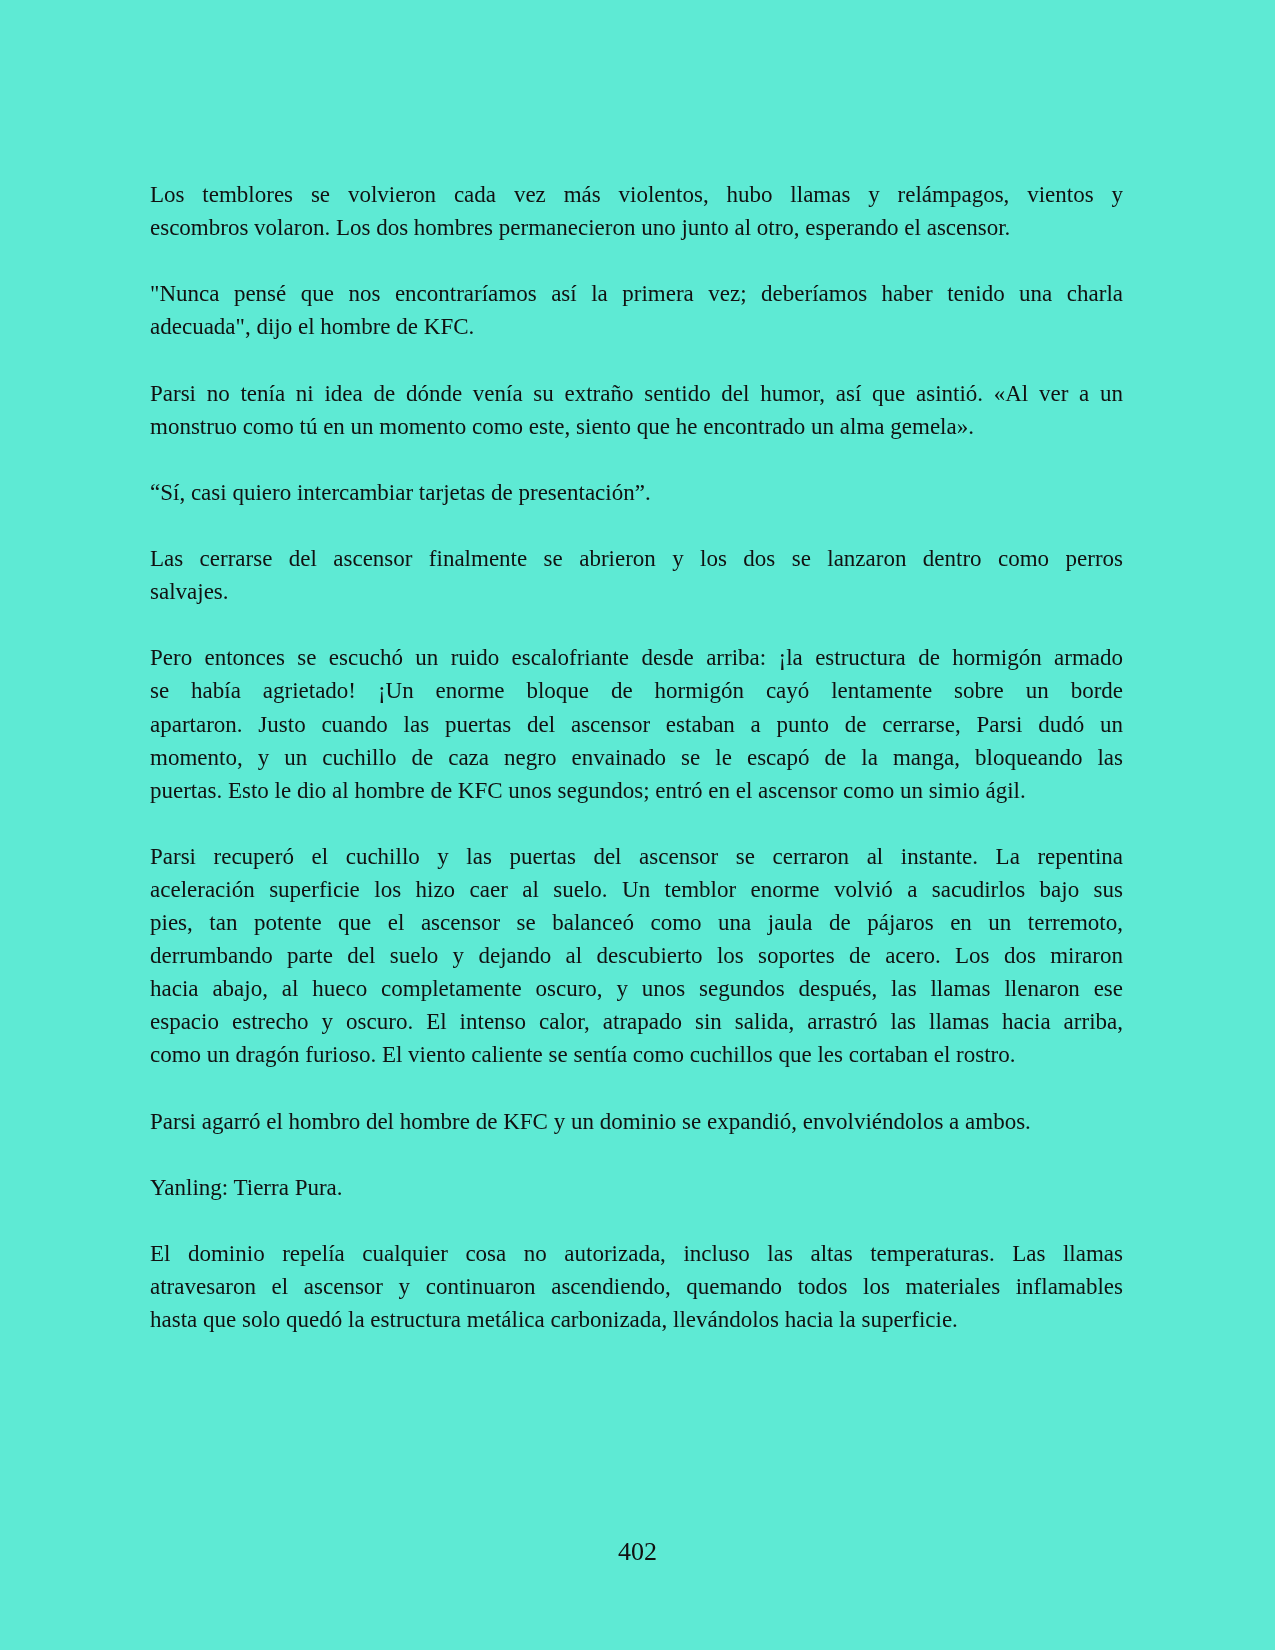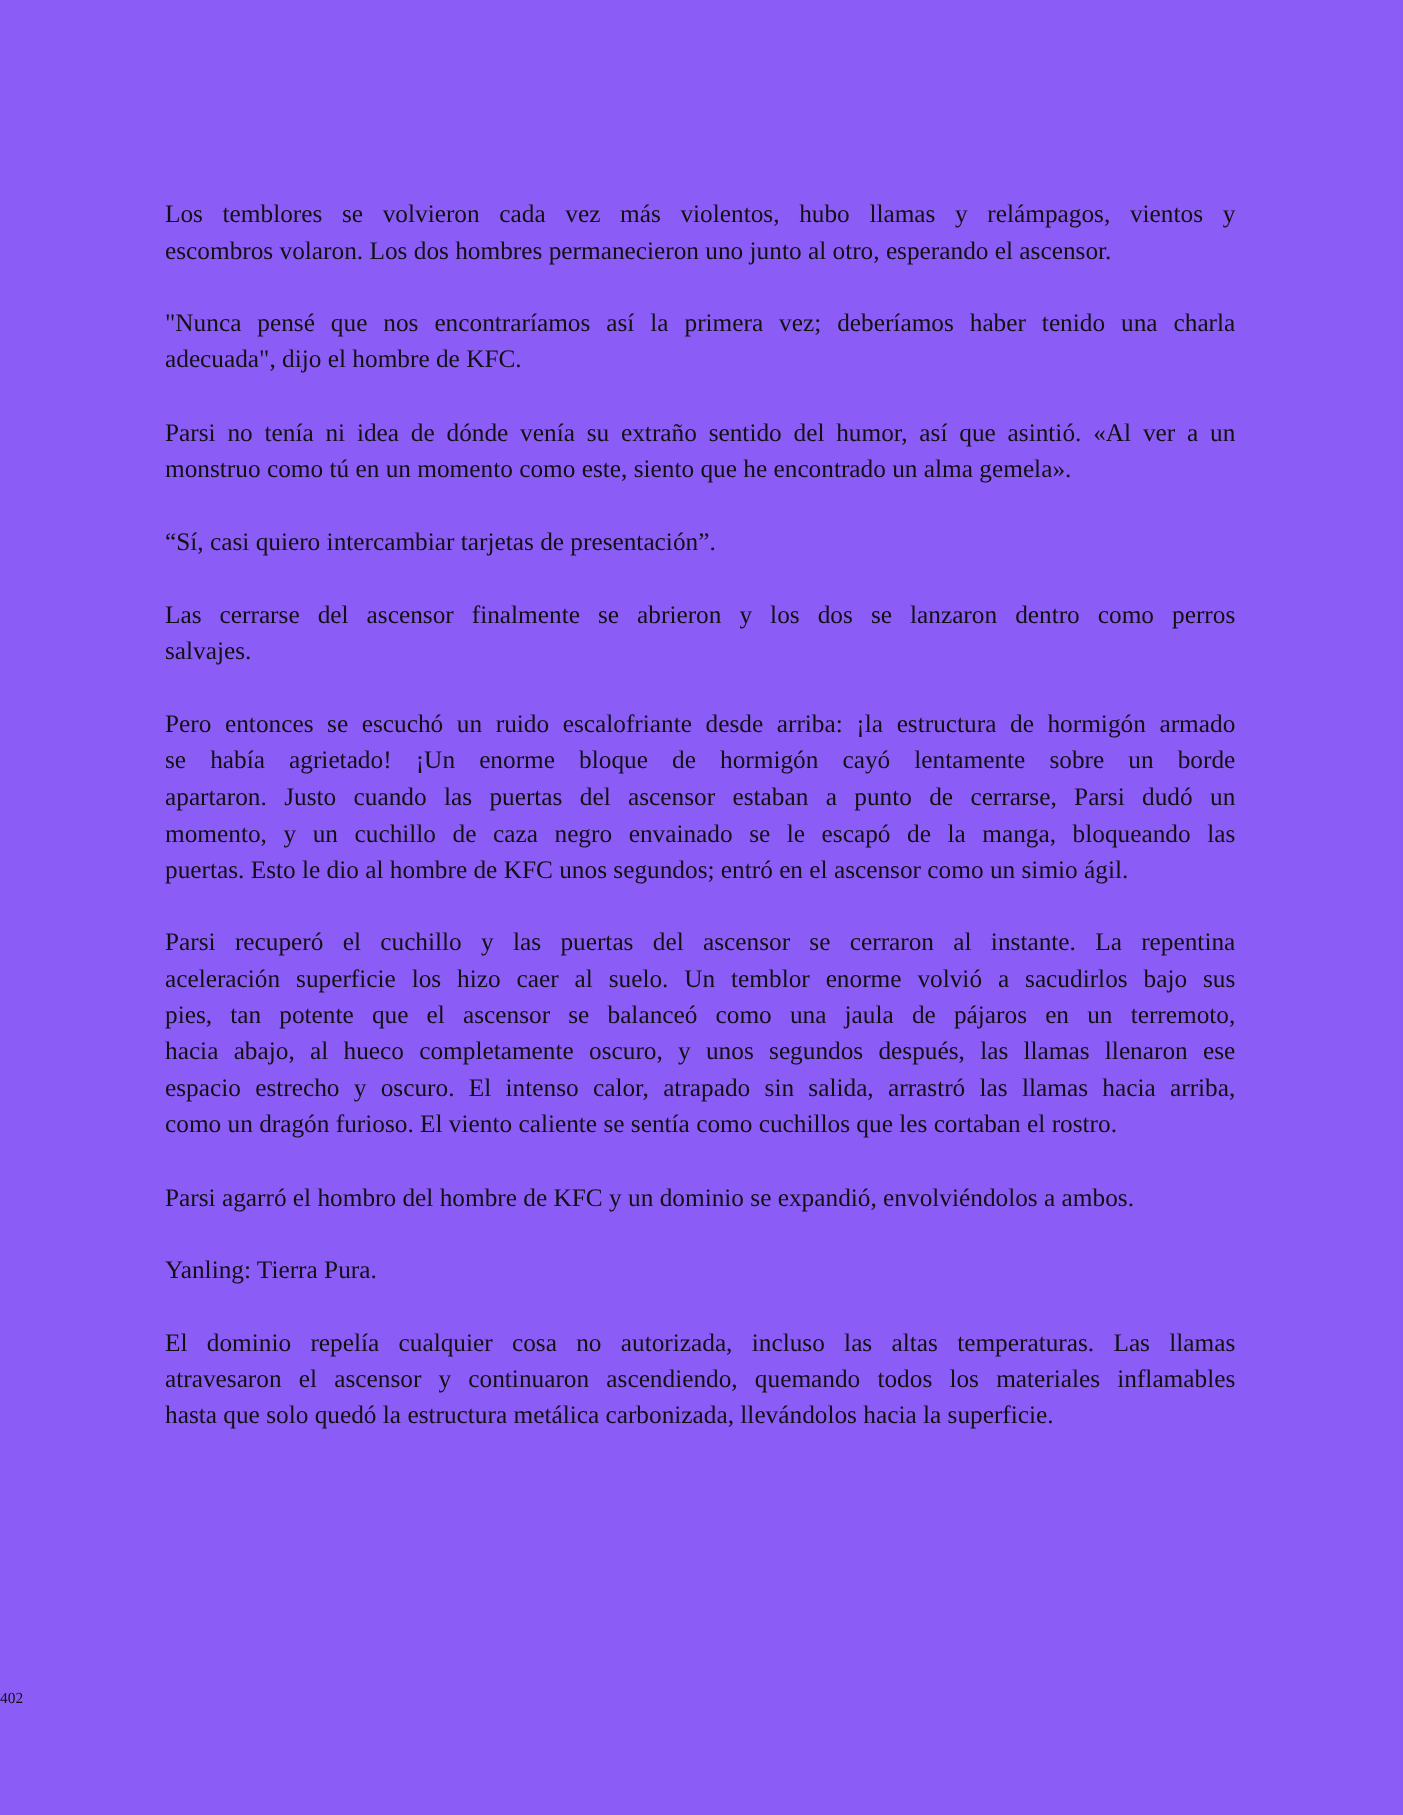--- a/index.html
+++ b/index.html
@@ -1,34 +1,34 @@
 <!DOCTYPE html>
 <html><head>
   <meta charset="utf-8">
   <style>
     html, body { margin: 0; padding: 0; background: #ffffff; }
     body { width: 1275px; height: 1650px; position: relative; overflow: hidden; }
     .page {
       position: absolute; left: 0; top: 0; width: 1275px; height: 1650px;
-      background: #8b5cf6; color: #111111;
+      background: #5eead4; color: #111111;
       font-family: "Liberation Serif", "DejaVu Serif", serif;
     }
     .body-text {
       position: absolute; left: 150px; top: 178px; width: 973px;
       font-size: 23px; line-height: 33.1px;
     }
     .para { margin: 0 0 33.1px 0; }
     .line {
       display: block; height: 33.1px; white-space: nowrap;
       text-align: justify; text-align-last: justify;
     }
     .line.last { text-align: right; text-align-last: left; }
     .page-number {
       position: absolute; left: 0; width: 1275px; top: 1537px;
-      font-size: 14px; color: #111111;
+      text-align: center; font-size: 26px; color: #111111;
     }
   </style>
 </head>
 <body>
 
 <div class="page">
   <div class="body-text">
 
     <p class="para">
       <span class="line">Los temblores se volvieron cada vez más violentos, hubo llamas y relámpagos, vientos y</span>
@@ -59,20 +59,21 @@
       <span class="line">se había agrietado! ¡Un enorme bloque de hormigón cayó lentamente sobre un borde</span>
       <span class="line">apartaron. Justo cuando las puertas del ascensor estaban a punto de cerrarse, Parsi dudó un</span>
       <span class="line">momento, y un cuchillo de caza negro envainado se le escapó de la manga, bloqueando las</span>
       <span class="line last">puertas. Esto le dio al hombre de KFC unos segundos; entró en el ascensor como un simio ágil.</span>
     </p>
 
     <p class="para">
       <span class="line">Parsi recuperó el cuchillo y las puertas del ascensor se cerraron al instante. La repentina</span>
       <span class="line">aceleración superficie los hizo caer al suelo. Un temblor enorme volvió a sacudirlos bajo sus</span>
       <span class="line">pies, tan potente que el ascensor se balanceó como una jaula de pájaros en un terremoto,</span>
+      <span class="line">derrumbando parte del suelo y dejando al descubierto los soportes de acero. Los dos miraron</span>
       <span class="line">hacia abajo, al hueco completamente oscuro, y unos segundos después, las llamas llenaron ese</span>
       <span class="line">espacio estrecho y oscuro. El intenso calor, atrapado sin salida, arrastró las llamas hacia arriba,</span>
       <span class="line last">como un dragón furioso. El viento caliente se sentía como cuchillos que les cortaban el rostro.</span>
     </p>
 
     <p class="para">
       <span class="line last">Parsi agarró el hombro del hombre de KFC y un dominio se expandió, envolviéndolos a ambos.</span>
     </p>
 
     <p class="para">

